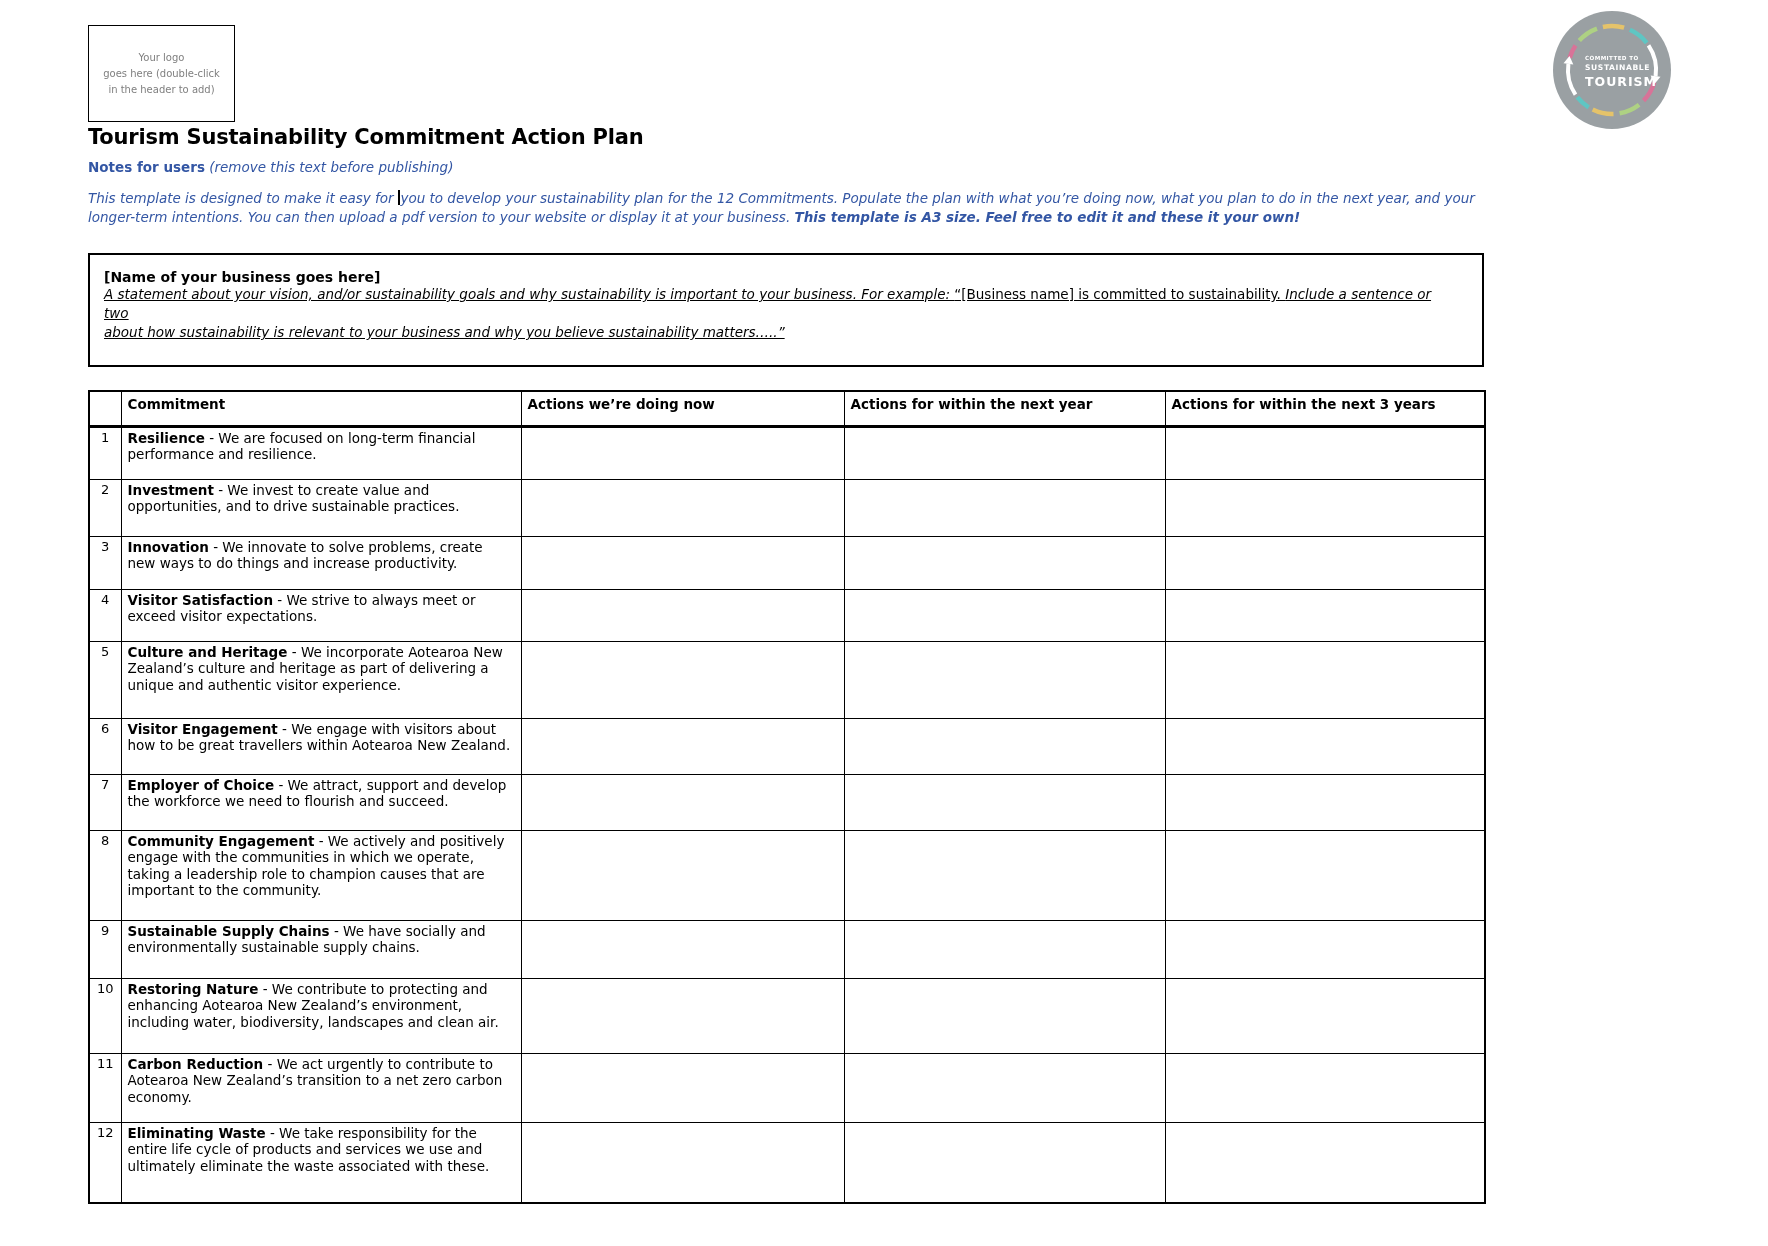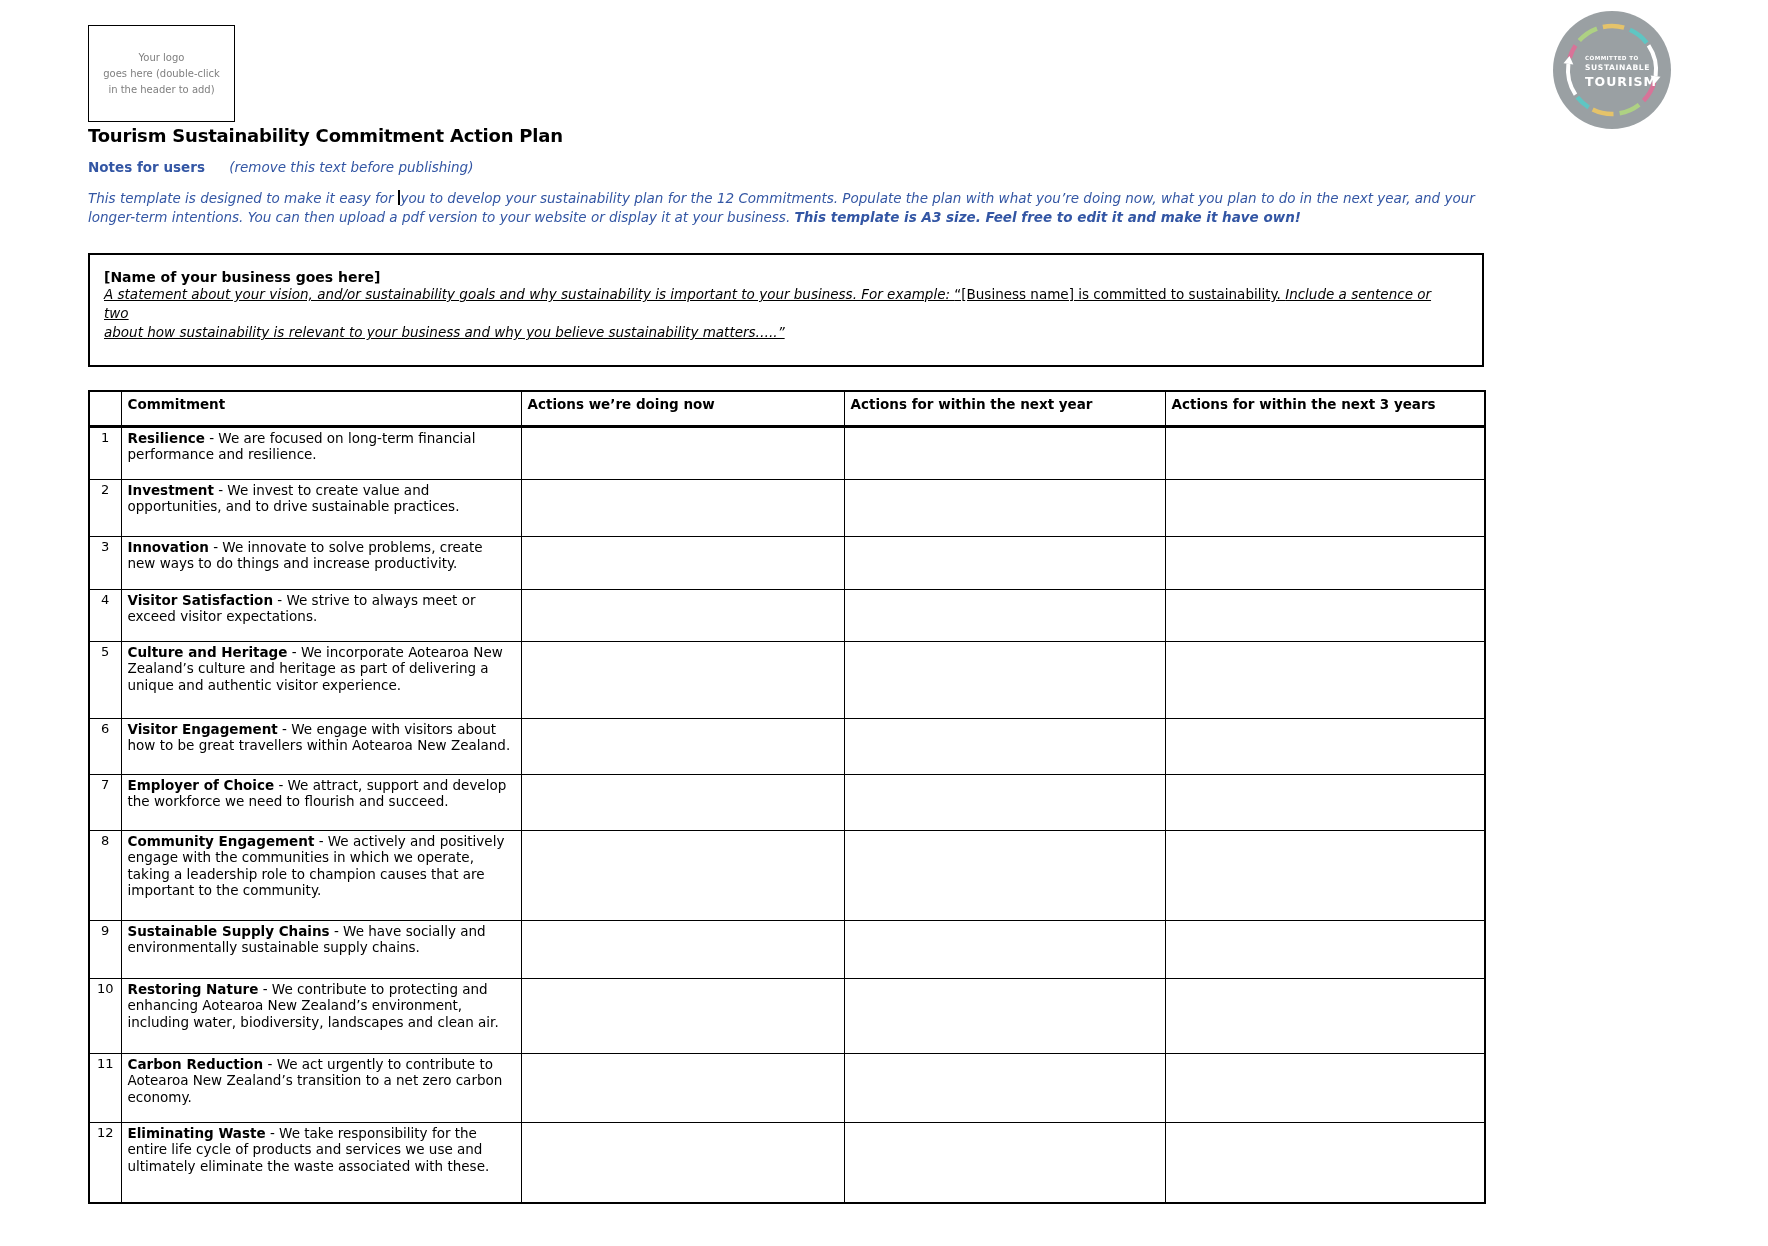--- a/index.html
+++ b/index.html
@@ -18,28 +18,28 @@
   .badge { position:absolute; left:1552px; top:10px; width:120px; height:120px; }
   .badge text { fill:#ffffff; font-family:"DejaVu Sans", sans-serif; font-weight:bold; }
   .badge .t1 { font-size:5.6px; letter-spacing:0.4px; }
   .badge .t2 { font-size:7.6px; letter-spacing:0.6px; }
   .badge .t3 { font-size:12.5px; letter-spacing:1px; }
   .badge path.seg { fill:none; stroke-width:4.5; }
   .badge path.arrow-arc { fill:none; stroke-width:4; }
 
   .page-title {
     position:absolute; left:88px; top:125px;
-    font-size:18px; font-weight:bold; letter-spacing:-0.2px;
+    font-size:21px; font-weight:bold; letter-spacing:-0.2px;
   }
   .notes-line {
     position:absolute; left:88px; top:159px;
     font-size:13.5px; color:#3356a4;
   }
   .notes-line .lbl { font-weight:bold; }
-  .notes-line .hint { font-style:italic;padding-left:20px; }
+  .notes-line .hint { font-style:italic; }
   .intro {
     position:absolute; left:88px; top:189px; width:1630px;
     font-size:13.5px; line-height:19px; font-style:italic; color:#3356a4;
   }
   .intro .strong { font-weight:bold; }
   .caret {
     display:inline-block; width:1.5px; height:15px; background:#000;
     vertical-align:-2px; margin:0 0.5px;
   }
   
@@ -114,21 +114,21 @@
 </svg>
 
 <h1 class="page-title">Tourism Sustainability Commitment Action Plan</h1>
 
 <div class="notes-line">
   <span class="lbl">Notes for users</span><span class="hint"> (remove this text before publishing)</span>
 </div>
 
 <div class="intro">
   <span>This template is designed to make it easy for </span><span class="caret"></span><span>you to develop your sustainability plan for the 12 Commitments. Populate the plan with what you’re doing now, what you plan to do in the next year, and your</span><br>
-  <span>longer-term intentions. You can then upload a pdf version to your website or display it at your business. </span><span class="strong">This template is A3 size. Feel free to edit it and make it have own!</span>
+  <span>longer-term intentions. You can then upload a pdf version to your website or display it at your business. </span><span class="strong">This template is A3 size. Feel free to edit it and these it your own!</span>
 </div>
 
 <div class="statement-box">
   <div class="biz-name">[Name of your business goes here]</div>
   <div class="stmt">
     <span>A statement about your vision, and/or sustainability goals and why sustainability is important to your business. For example: </span><span class="upright">“[Business name] is committed to sustainability. </span><span>Include a sentence or two</span><br>
     <span>about how sustainability is relevant to your business and why you believe sustainability matters…..”</span>
   </div>
 </div>
 

